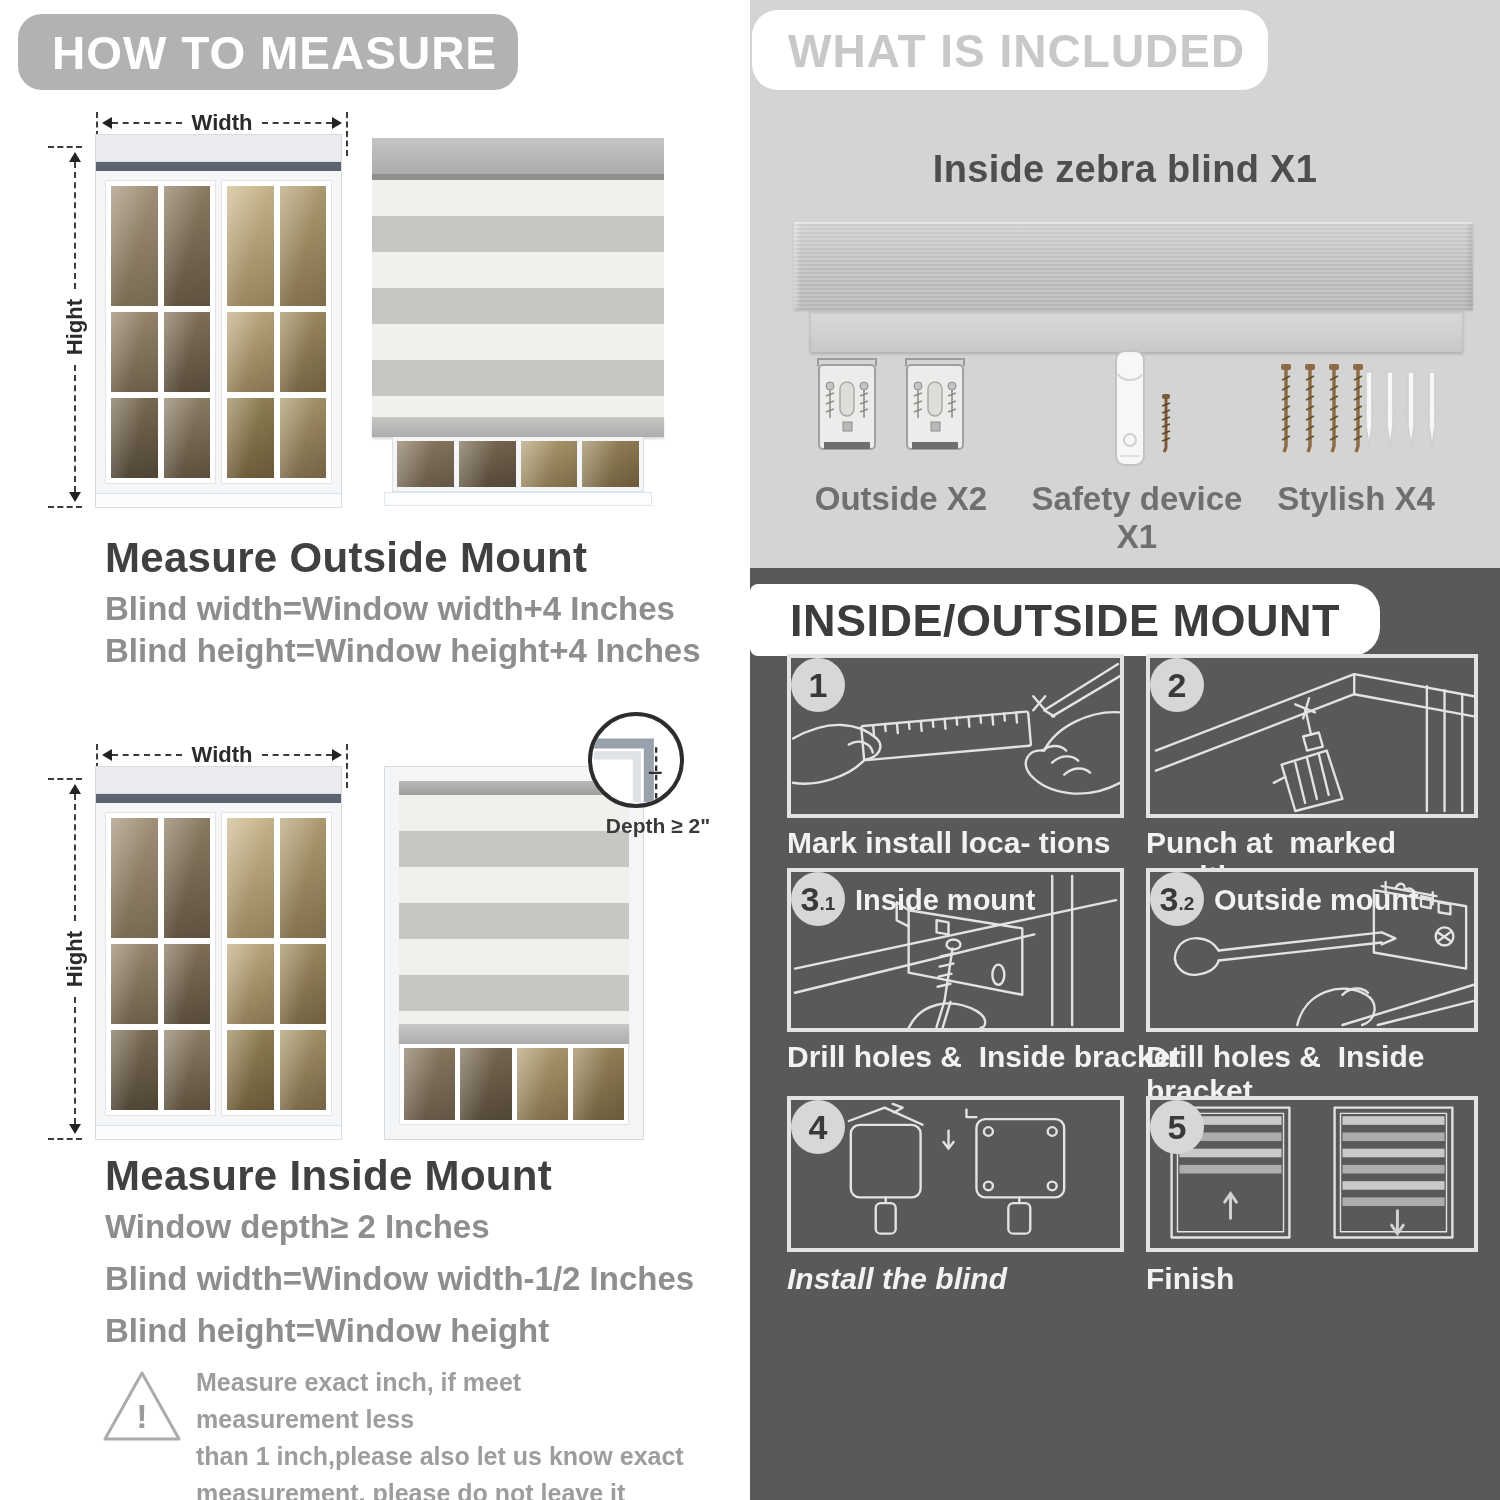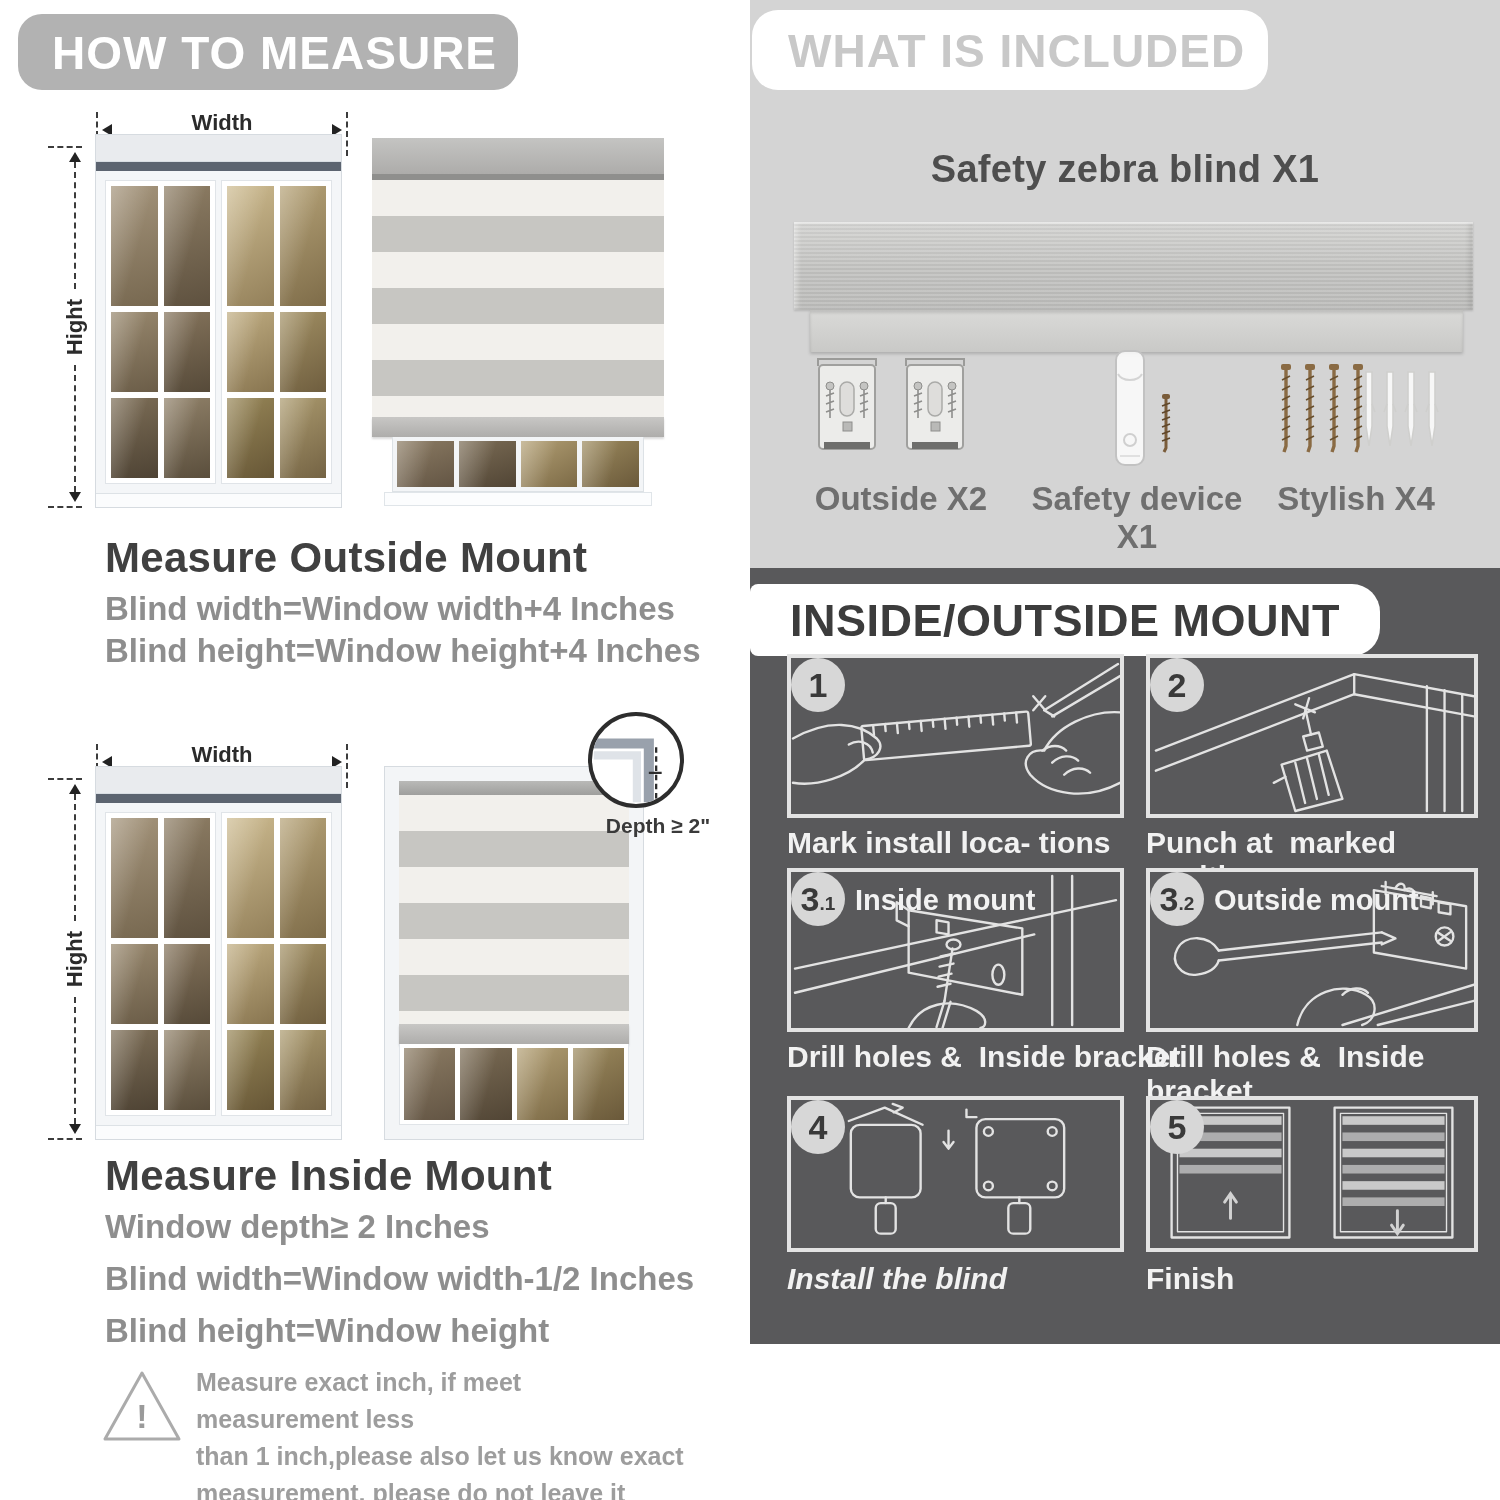--- a/index.html
+++ b/index.html
@@ -17,21 +17,21 @@
   .pill-white-dark{left:0;top:16px;width:630px;height:72px;background:#ffffff;
              border-radius:8px 28px 28px 8px;color:#3c3c3c;font-size:45px;font-weight:700;
              line-height:74px;padding-left:40px;letter-spacing:.5px;box-sizing:border-box;}
 
   
   .h-measure{font-size:42px;font-weight:700;color:#404040;letter-spacing:.3px;}
   .p-measure{font-size:33px;font-weight:700;color:#8e8e8e;}
   .warn-text{font-size:25px;font-weight:700;color:#9d9d9d;line-height:37px;white-space:pre-line;}
 
   
-  .dim-h{display:flex;align-items:flex-end;}
+  .dim-h{display:flex;align-items:center;}
   .dim-h .dash{flex:1;height:0;border-top:2px dashed #3c3c3c;}
   .dim-h .lbl{margin:0 10px;font-size:22px;font-weight:700;color:#2b2b2b;}
   .tri-l{width:0;height:0;border:6px solid transparent;border-right:10px solid #222;}
   .tri-r{width:0;height:0;border:6px solid transparent;border-left:10px solid #222;}
   .dim-v{display:flex;flex-direction:column;align-items:center;}
   .dim-v .vline{flex:1;width:0;border-left:2px dashed #3c3c3c;}
   .dim-v .lbl{writing-mode:vertical-rl;transform:rotate(180deg);margin:10px 0;
               font-size:22px;font-weight:700;color:#2b2b2b;}
   .tri-u{width:0;height:0;border:6px solid transparent;border-bottom:10px solid #222;}
   .tri-d{width:0;height:0;border:6px solid transparent;border-top:10px solid #222;}
@@ -86,21 +86,21 @@
   
   .depth-circle{width:96px;height:96px;border:4px solid #2d2d2d;border-radius:50%;
         background:#ffffff;box-sizing:border-box;overflow:hidden;}
   .depth-label{font-size:21px;font-weight:700;color:#3a3a3a;text-align:center;}
 
   
   .warn-tri text{font-family:"Liberation Sans",sans-serif;}
 
   
   .right-light{left:750px;top:0;width:750px;height:568px;background:#d4d4d4;}
-  .right-dark{left:750px;top:568px;width:750px;height:776px;background:#59595b;}
+  .right-dark{left:750px;top:568px;width:750px;height:932px;background:#59595b;}
   .blind-title{top:148px;left:0;width:750px;text-align:center;font-size:38px;font-weight:700;
         color:#4e4e4e;letter-spacing:.3px;}
   .bar-main{left:44px;top:222px;width:679px;height:88px;
         background:linear-gradient(180deg,#d4d4d2,#c2c2c0 55%,#bcbcba);
         box-shadow:inset 0 2px 2px rgba(255,255,255,.5), inset -4px 0 5px rgba(0,0,0,.10),
                    inset 4px 0 4px rgba(255,255,255,.35), 0 1px 2px rgba(0,0,0,.15);}
   .bar-main::after{content:"";position:absolute;inset:0;background:repeating-linear-gradient(
         180deg,rgba(255,255,255,.10) 0 2px,rgba(0,0,0,.03) 2px 4px);}
   .bar-lower{left:60px;top:310px;width:653px;height:42px;
         background:linear-gradient(180deg,#dadad8,#c9c9c7);
@@ -261,21 +261,21 @@
   <svg class="abs warn-tri" style="left:100px;top:1368px;" width="84" height="78" viewBox="0 0 84 78">
     <path d="M42 5 L79 71 L5 71 Z" fill="none" stroke="#ababab" stroke-width="3" stroke-linejoin="round"></path>
     <text x="42" y="60" text-anchor="middle" font-size="34" font-weight="700" fill="#9a9a9a">!</text>
   </svg>
   <div class="abs warn-text" style="left:196px;top:1364px;width:490px;">Measure exact inch, if meet measurement less
 than 1 inch,please also let us know exact
 measurement, please do not leave it</div>
 
   <div class="abs right-light">
     <div class="abs pill-white-light">WHAT IS INCLUDED</div>
-    <div class="abs blind-title">Safety zebra blind X1</div>
+    <div class="abs blind-title">Inside zebra blind X1</div>
 
     <div class="abs bar-main"></div>
     <div class="abs bar-lower"></div>
 
     <svg class="abs" style="left:64px;top:356px;" width="66" height="102" viewBox="0 0 66 102">
       <path d="M4 10 L4 3 L62 3 L62 10" fill="none" stroke="#9b9b99" stroke-width="2"></path>
       <rect x="5" y="9" width="56" height="84" rx="4" fill="#ececea" stroke="#a0a09e" stroke-width="2"></rect>
       <rect x="26" y="26" width="14" height="34" rx="7" fill="#dedddb" stroke="#aaaaa8" stroke-width="1.5"></rect>
       <circle cx="16" cy="30" r="4" fill="#c4c4c2" stroke="#8e8e8c"></circle>
       <path d="M16 34 L16 62 M12 40 l8 -3 M12 48 l8 -3 M12 56 l8 -3" stroke="#8e8e8c" stroke-width="1.6" fill="none"></path>

